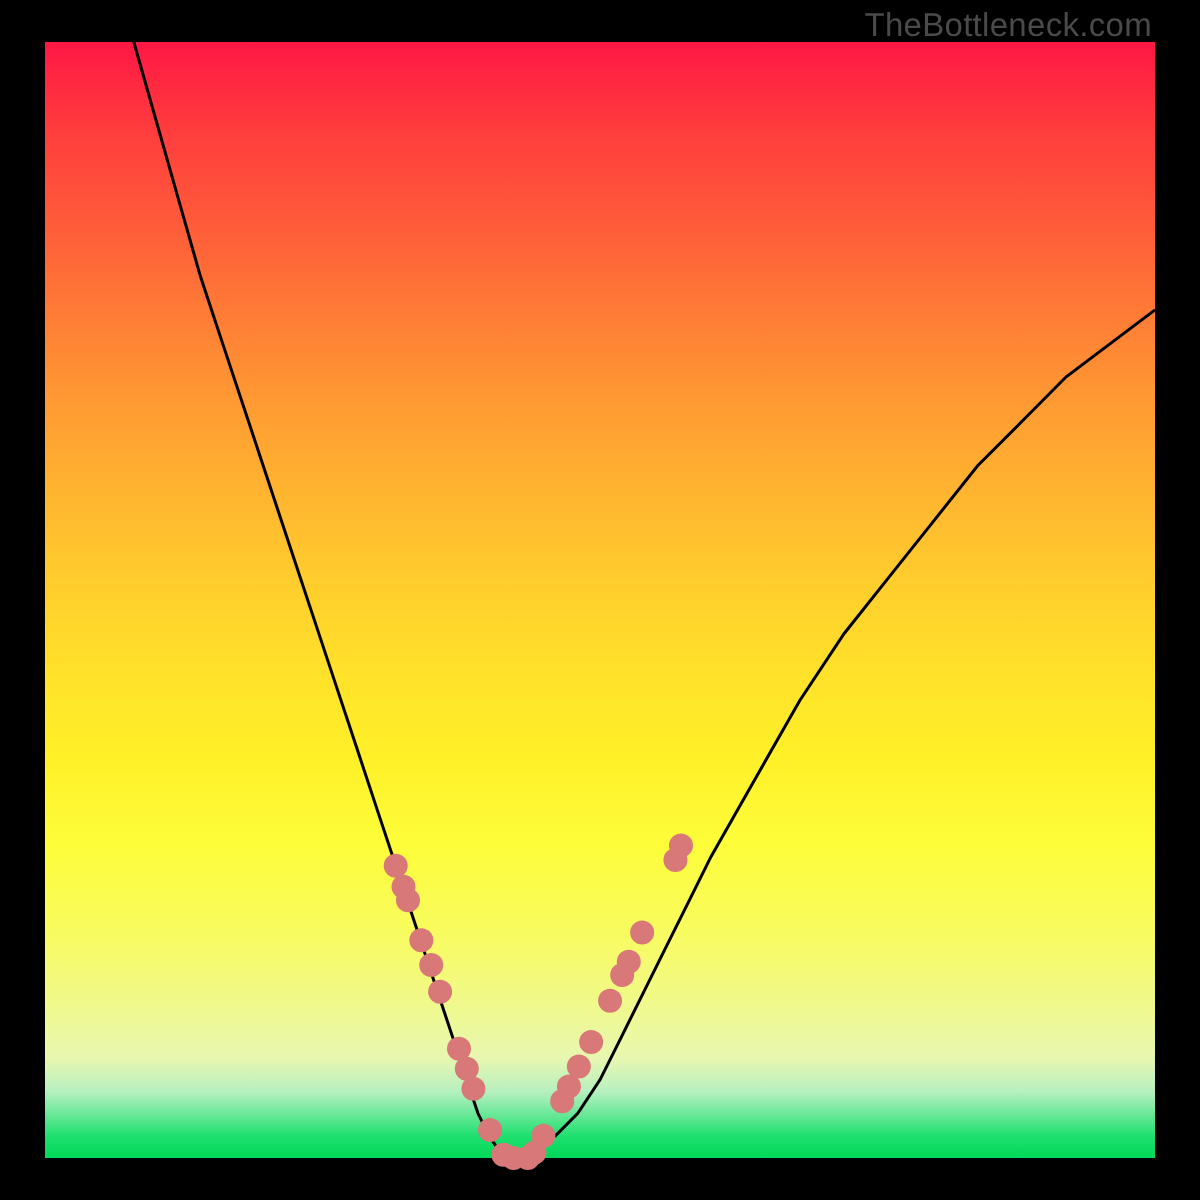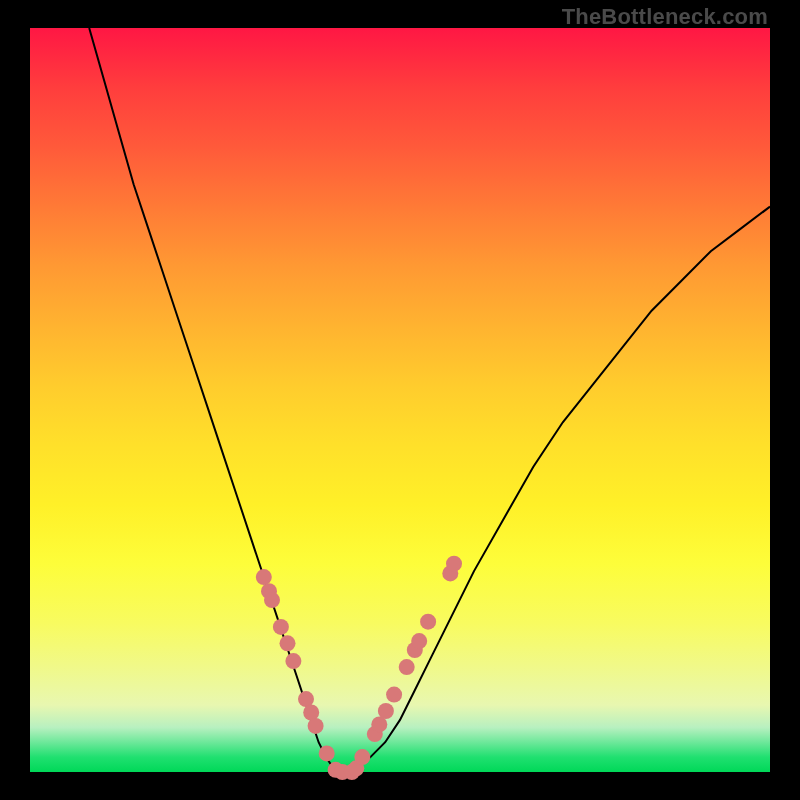--- a/index.html
+++ b/index.html
@@ -42,21 +42,21 @@
       #20e070 98%,
       #00d858 100%
     );
   }
   .watermark {
     position: absolute;
     top: 4px;
     right: 32px;
     color: #4a4a4a;
     font-size: 22px;
-    font-weight: 700;
+    font-weight: 400;
     letter-spacing: 0.2px;
   }
   svg.curve {
     position: absolute;
     top: 0; left: 0;
     width: 100%;
     height: 100%;
     overflow: visible;
   }
   .dot {

